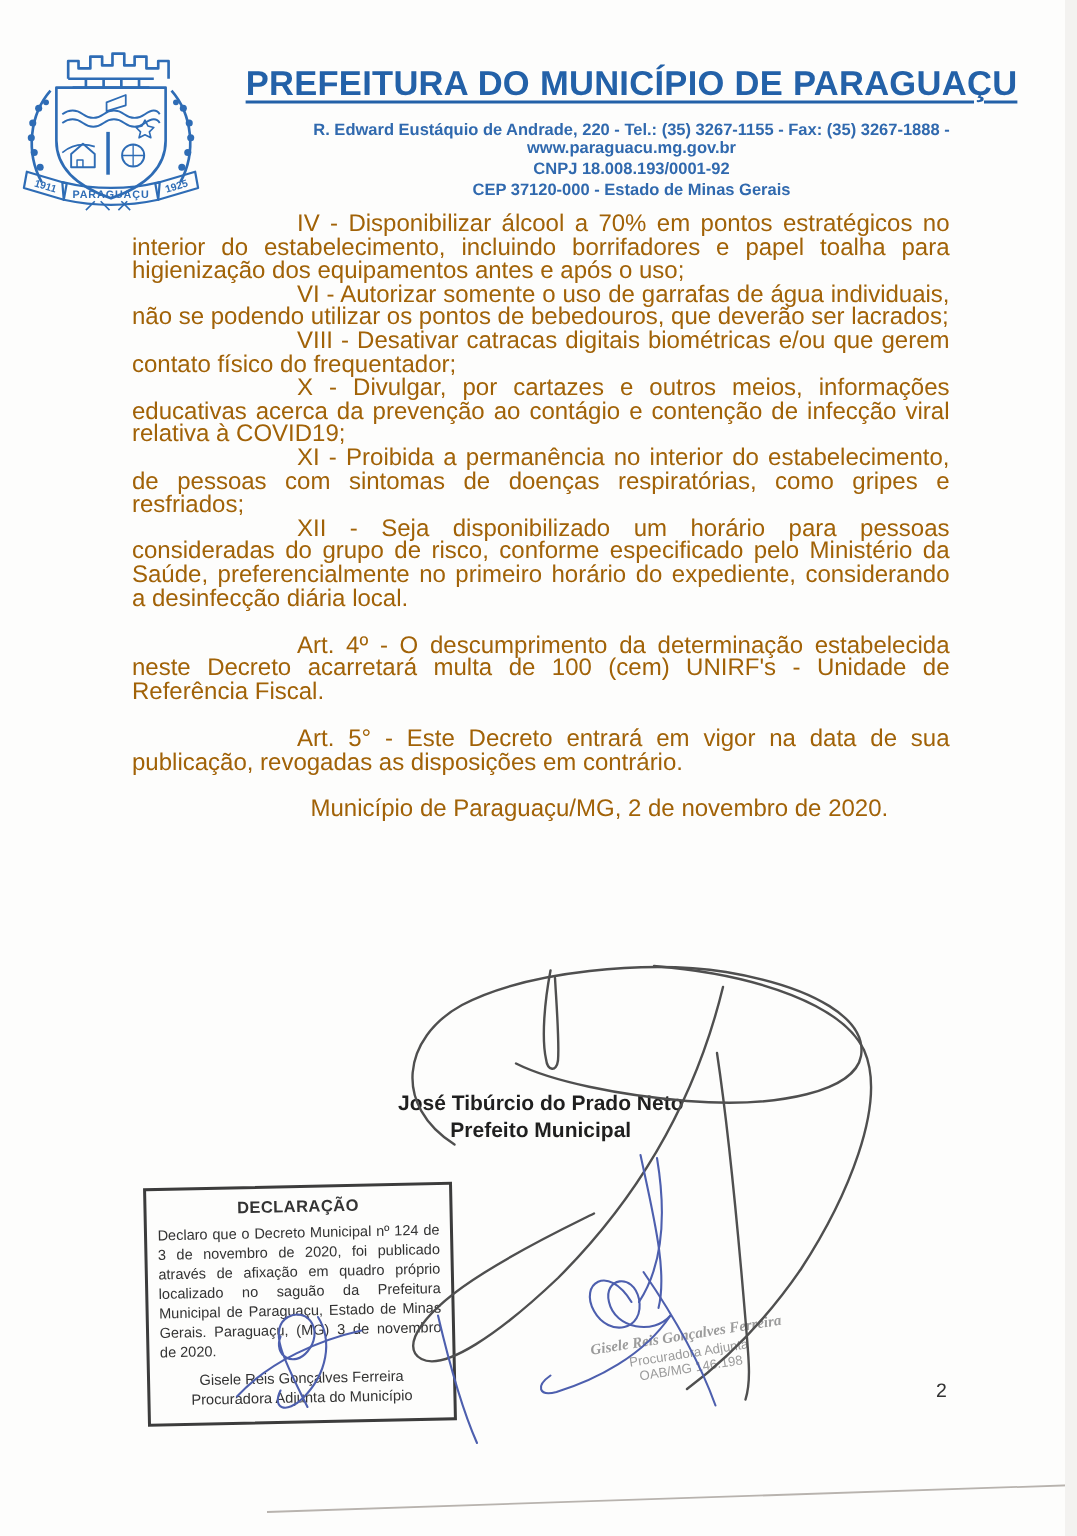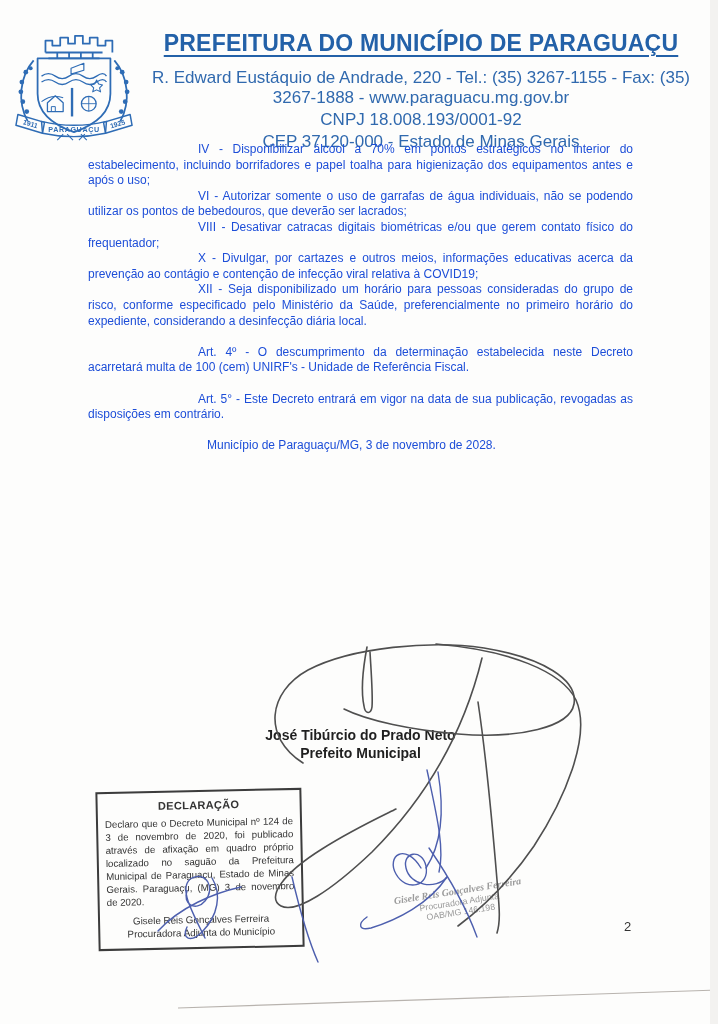--- a/index.html
+++ b/index.html
@@ -5,30 +5,30 @@
   html,body { margin:0; padding:0; background:#ffffff; }
   .page {
     position:relative; width:718px; height:1024px;
     background:#fdfdfc; overflow:hidden;
     font-family:"Liberation Sans", sans-serif;
   }
   
   .coat { position:absolute; left:12px; top:24px; width:124px; height:118px; }
   .head-text { position:absolute; left:138px; top:30px; width:566px; text-align:center; }
   .title {
-    margin:0; font-size:23px; font-weight:bold; color:#2361a8;
+    margin:12px; font-size:23px; font-weight:bold; color:#2361a8;
     text-decoration:underline; text-decoration-thickness:2px; text-underline-offset:4px;
     white-space:nowrap; letter-spacing:0.2px;
   }
-  .addr { font-size:17px; color:#3069ae; margin-top:2px; }
+  .addr { font-size:11px; color:#3069ae; margin-top:2px;font-weight:bold; }
   .addr.first { margin-top:11px; }
   
   .doc-body {
     position:absolute; left:88px; top:142px; width:545px;
-    font-size:12px; line-height:15.6px; color:#1d4ed8;
+    font-size:16px; line-height:15.6px; color:#a16207;
   }
   .para { margin:0; text-align:justify; text-indent:110px; }
   .spaced { margin-top:15.6px; }
   .dateline { margin:15.6px 0 0 0; text-indent:119px; }
   
   .sig-block {
     position:absolute; left:88px; top:727px; width:545px; text-align:center;
     font-weight:bold; font-size:14px; line-height:17.5px; color:#1f1f1f;
   }
   
@@ -112,24 +112,25 @@
     <div class="addr first">R. Edward Eustáquio de Andrade, 220 - Tel.: (35) 3267-1155 - Fax: (35) 3267-1888 - www.paraguacu.mg.gov.br</div>
     <div class="addr">CNPJ 18.008.193/0001-92</div>
     <div class="addr">CEP 37120-000 - Estado de Minas Gerais</div>
   </div>
 
   <main class="doc-body">
     <p class="para">IV - Disponibilizar álcool a 70% em pontos estratégicos no interior do estabelecimento, incluindo borrifadores e papel toalha para higienização dos equipamentos antes e após o uso;</p>
     <p class="para">VI - Autorizar somente o uso de garrafas de água individuais, não se podendo utilizar os pontos de bebedouros, que deverão ser lacrados;</p>
     <p class="para">VIII - Desativar catracas digitais biométricas e/ou que gerem contato físico do frequentador;</p>
     <p class="para">X - Divulgar, por cartazes e outros meios, informações educativas acerca da prevenção ao contágio e contenção de infecção viral relativa à COVID19;</p>
+    <p class="para">XI - Proibida a permanência no interior do estabelecimento, de pessoas com sintomas de doenças respiratórias, como gripes e resfriados;</p>
     <p class="para">XII - Seja disponibilizado um horário para pessoas consideradas do grupo de risco, conforme especificado pelo Ministério da Saúde, preferencialmente no primeiro horário do expediente, considerando a desinfecção diária local.</p>
     <p class="para spaced">Art. 4º - O descumprimento da determinação estabelecida neste Decreto acarretará multa de 100 (cem) UNIRF's - Unidade de Referência Fiscal.</p>
     <p class="para spaced">Art. 5° - Este Decreto entrará em vigor na data de sua publicação, revogadas as disposições em contrário.</p>
-    <p class="dateline">Município de Paraguaçu/MG, 3 de novembro de 2028.</p>
+    <p class="dateline">Município de Paraguaçu/MG, 2 de novembro de 2020.</p>
   </main>
 
   <div class="sig-block">
     <div>José Tibúrcio do Prado Neto</div>
     <div>Prefeito Municipal</div>
   </div>
 
   <div class="decl-box">
     <div class="decl-title">DECLARAÇÃO</div>
     <p class="decl-text">Declaro que o Decreto Municipal nº 124 de 3 de novembro de 2020, foi publicado através de afixação em quadro próprio localizado no saguão da Prefeitura Municipal de Paraguaçu, Estado de Minas Gerais. Paraguaçu, (MG) 3 de novembro de 2020.</p>

